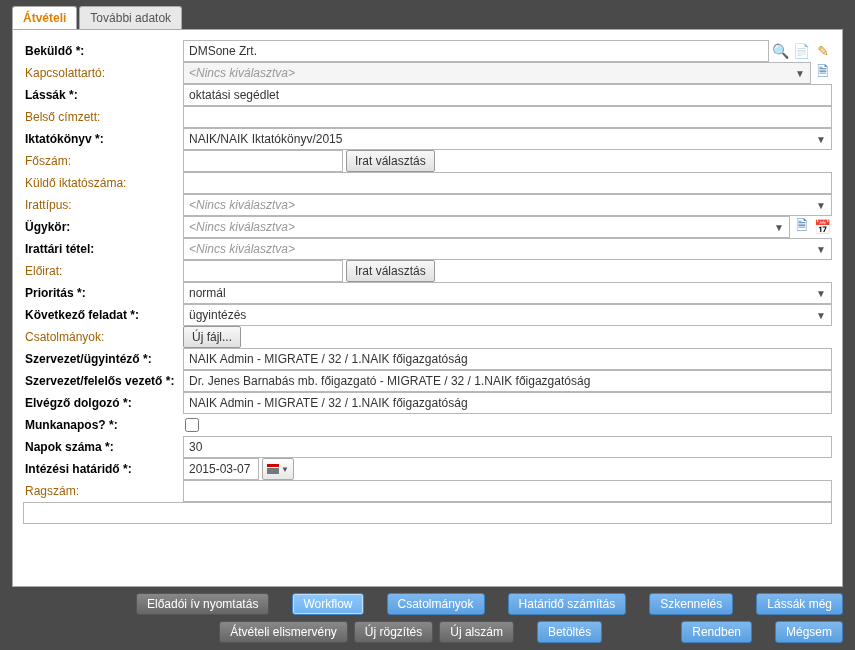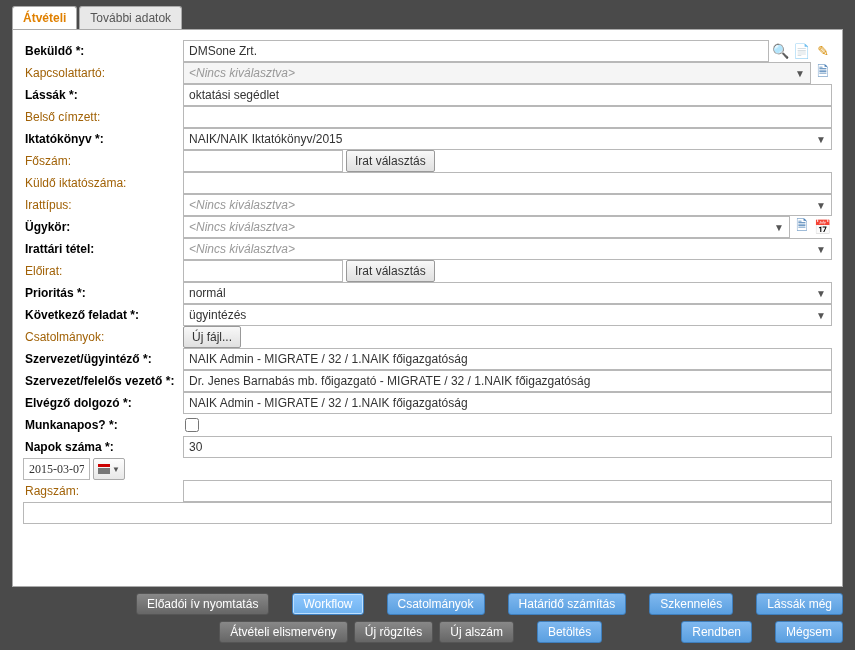--- a/index.html
+++ b/index.html
@@ -82,21 +82,21 @@
   }
   .select-box .placeholder { color: #999; font-style: italic; text-align: center; }
   .select-box .caret {
     width: 16px;
     text-align: center;
     color: #555;
     font-size: 10px;
   }
   .w-full { flex: 1; }
   .w-sm { width: 160px; }
-  .w-date { width: 67px; font-family: Liberation Serif, serif; }
+  .w-date { width: 76px; }
   .btn-small {
     border: 1px solid #999;
     background: linear-gradient(#f8f8f8,#e0e0e0);
     height: 22px;
     padding: 0 8px;
     font-size: 12px;
     cursor: pointer;
     border-radius: 2px;
     color: #333;
   }
@@ -344,20 +344,21 @@
   </div>
 
   <div class="row">
     <div class="label bold">Napok száma *:</div>
     <div class="field-wrap">
       <input type="text" class="w-full" value="30" style="">
     </div>
   </div>
 
   <div class="row">
+    <div class="label bold">Intézési határidő *:</div>
     <div class="field-wrap">
       <input type="text" class="w-date" value="2015-03-07" style="">
       <div class="date-picker-btn">
         <span class="grid-ico"></span>
         <span class="dd">▼</span>
       </div>
     </div>
   </div>
 
   <div class="row">

